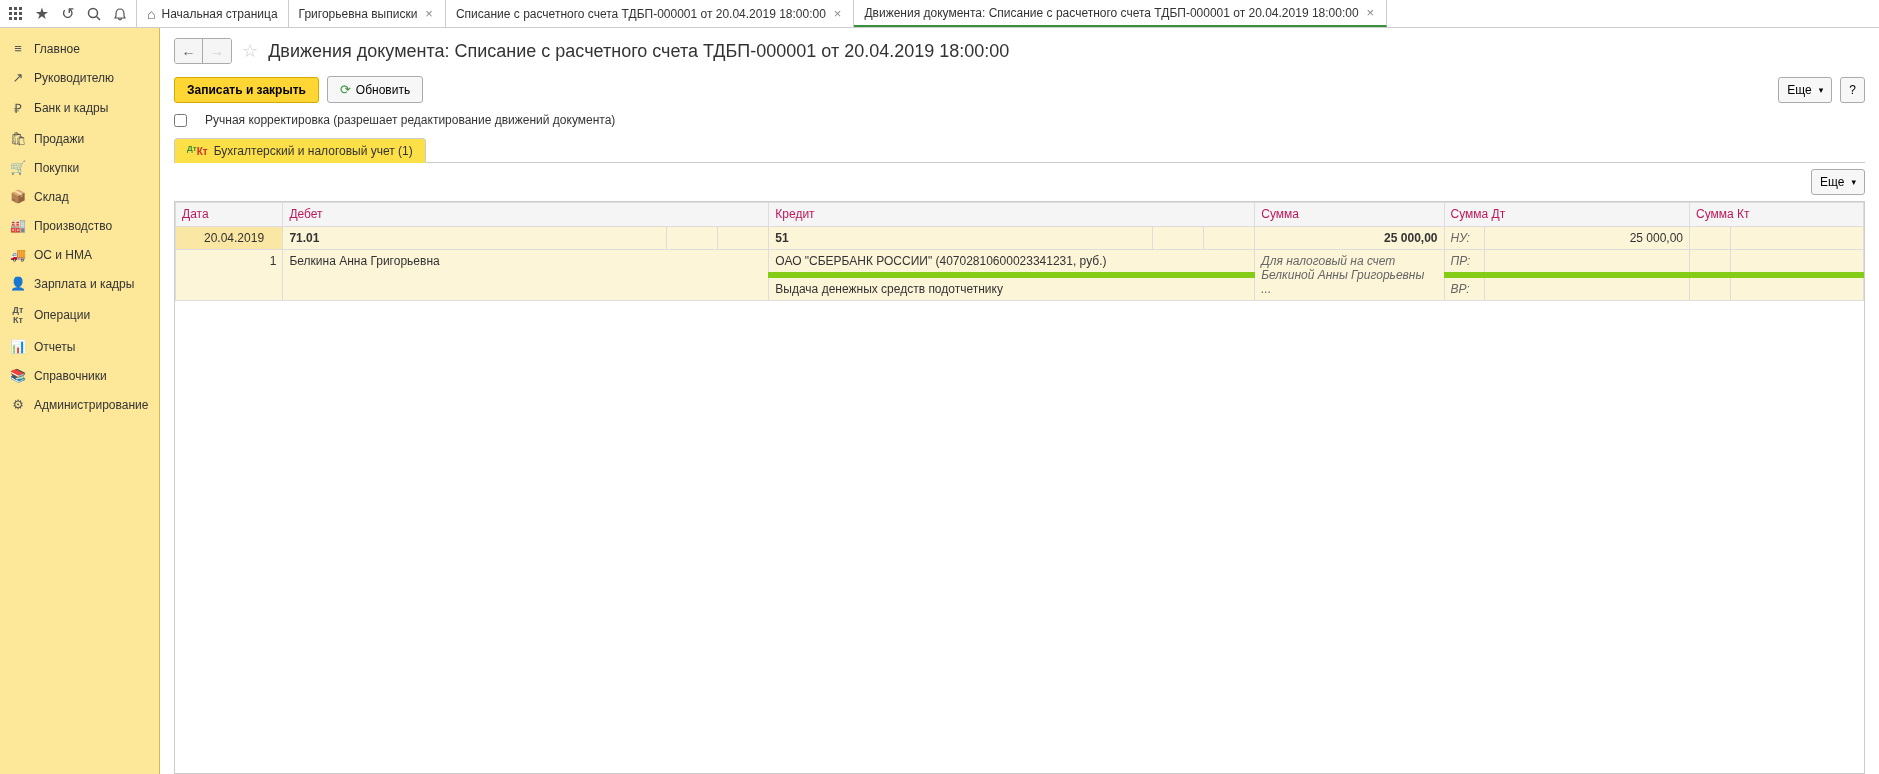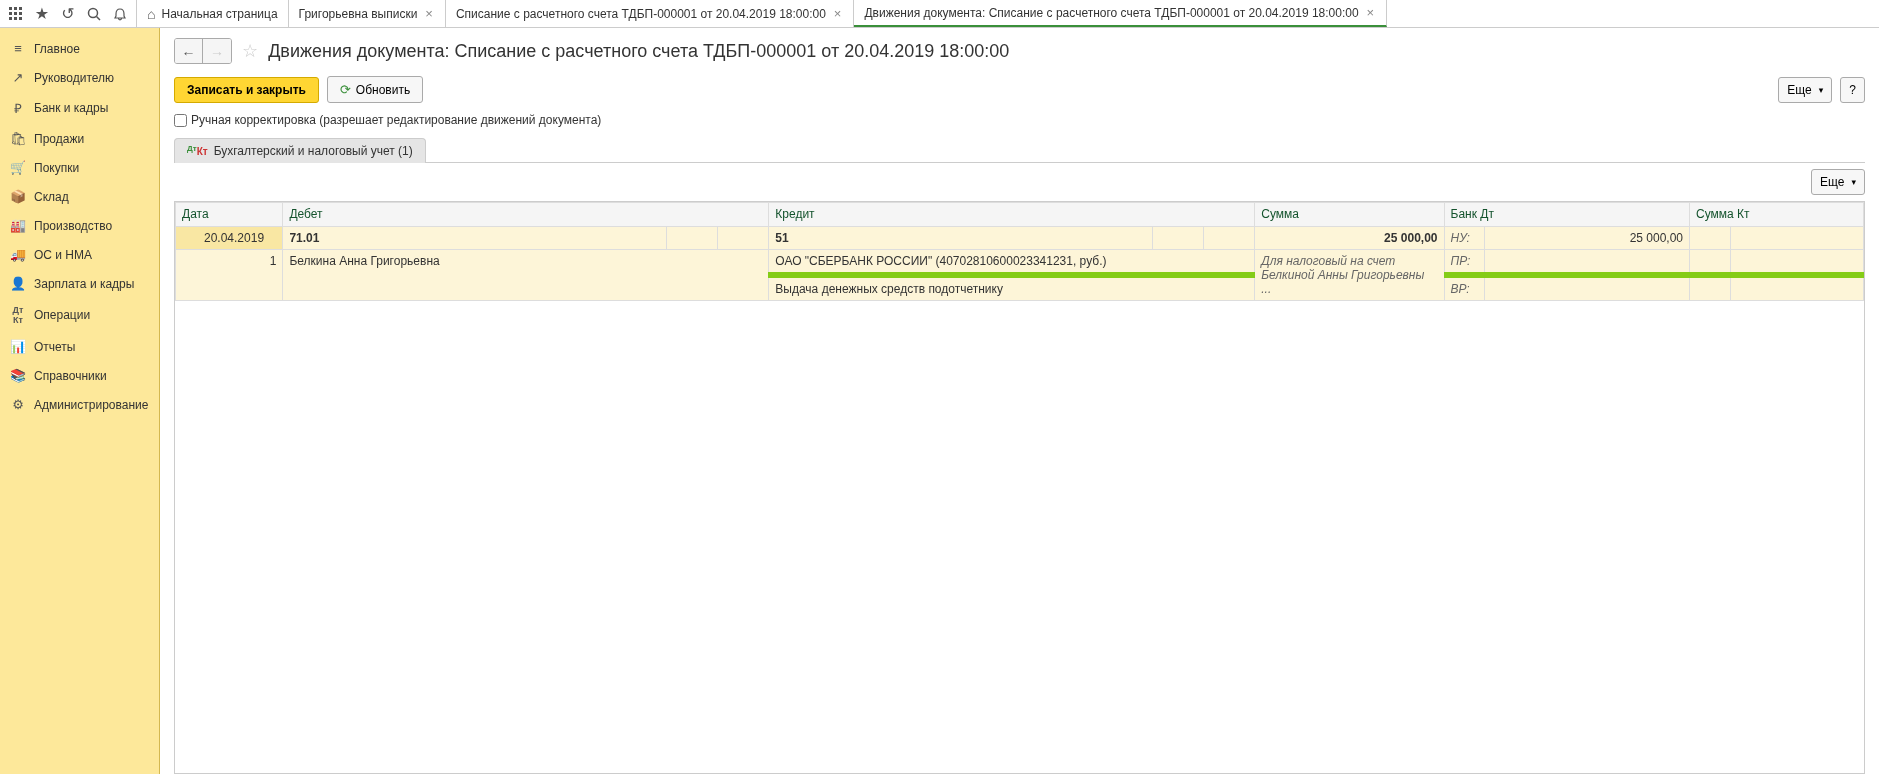--- a/index.html
+++ b/index.html
@@ -148,37 +148,37 @@
     font-weight: bold;
   }
   .action-spacer { flex: 1; }
   .btn-more { padding: 5px 8px; justify-content: space-between; }
   .refresh-icon { color: #3a8f3a; font-size: 13px; }
   
   .checkbox-row {
     padding: 0 14px 10px 14px;
     display: flex;
     align-items: center;
-    gap: 4px;
+    gap: 18px;
     font-size: 12px;
   }
   .checkbox-row input { cursor: pointer; }
   .checkbox-row label { cursor: pointer; }
   
   .result-tab-bar {
     padding: 0 14px;
   }
   .result-tab {
     display: inline-flex;
     align-items: center;
     padding: 5px 12px;
     border: 1px solid #ccc;
     border-bottom: none;
     border-radius: 4px 4px 0 0;
-    background: #e5e5e5;
+    background: #fde047;
     gap: 6px;
     font-size: 12px;
     cursor: pointer;
     position: relative;
     top: 1px;
   }
   .result-tab-indicator { color: #c33; font-size: 10px; font-weight: bold; }
   .result-tab-indicator sup { color: #3a8f3a; font-size: 8px; }
   
   .result-panel {
@@ -212,21 +212,21 @@
     padding: 4px 6px;
     text-align: left;
     font-size: 12px;
     vertical-align: top;
     overflow: hidden;
     text-overflow: ellipsis;
   }
   th {
     background: #f5f5f5;
     font-weight: normal;
-    color: #14532d;
+    color: #be185d;
     position: sticky;
     top: 0;
     height: 24px;
   }
   .row1 td { background: #fdf5d8; }
   .row2 td { background: #fdf5d8; }
   .col-date { width: 105px; }
   .col-debit { width: 375px; }
   .col-credit { width: 375px; }
   .col-sum { width: 185px; }
@@ -409,21 +409,21 @@
               <col class="col-sumdt">
             <col style="width:40px">
               <col class="col-sumkt">
           </colgroup>
           <thead>
             <tr>
               <th>Дата</th>
               <th colspan="3">Дебет</th>
               <th colspan="3">Кредит</th>
               <th>Сумма</th>
-              <th colspan="2">Банк Дт</th>
+              <th colspan="2">Сумма Дт</th>
               <th colspan="2">Сумма Кт</th>
             </tr>
           </thead>
           <tbody>
             <tr class="row1">
               <td class="cell-selected">20.04.2019</td>
               <td class="bold">71.01</td>
               <td></td>
               <td></td>
               <td class="bold">51</td>

